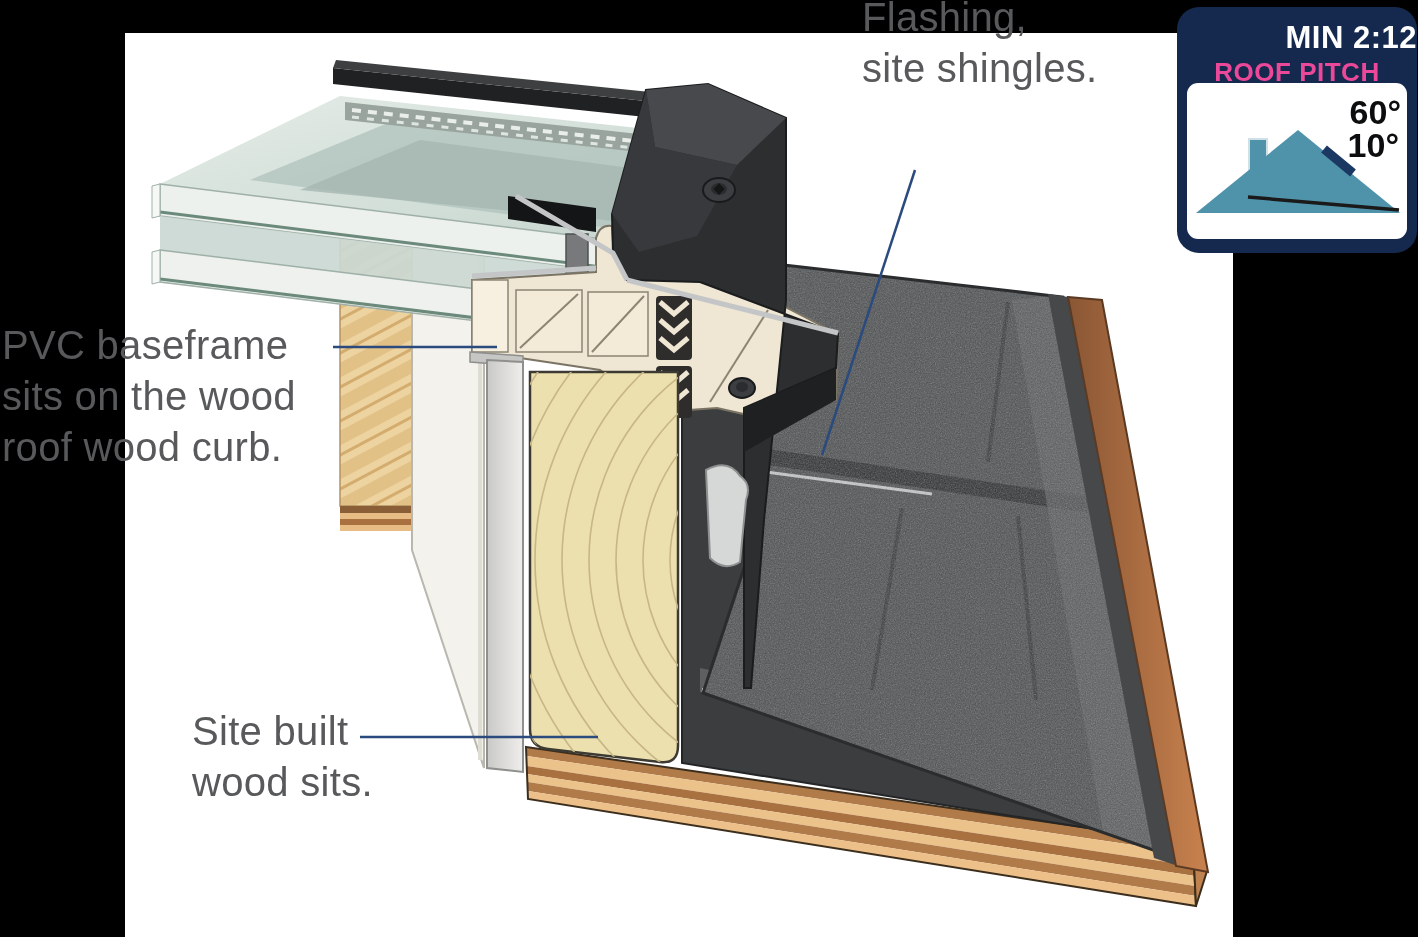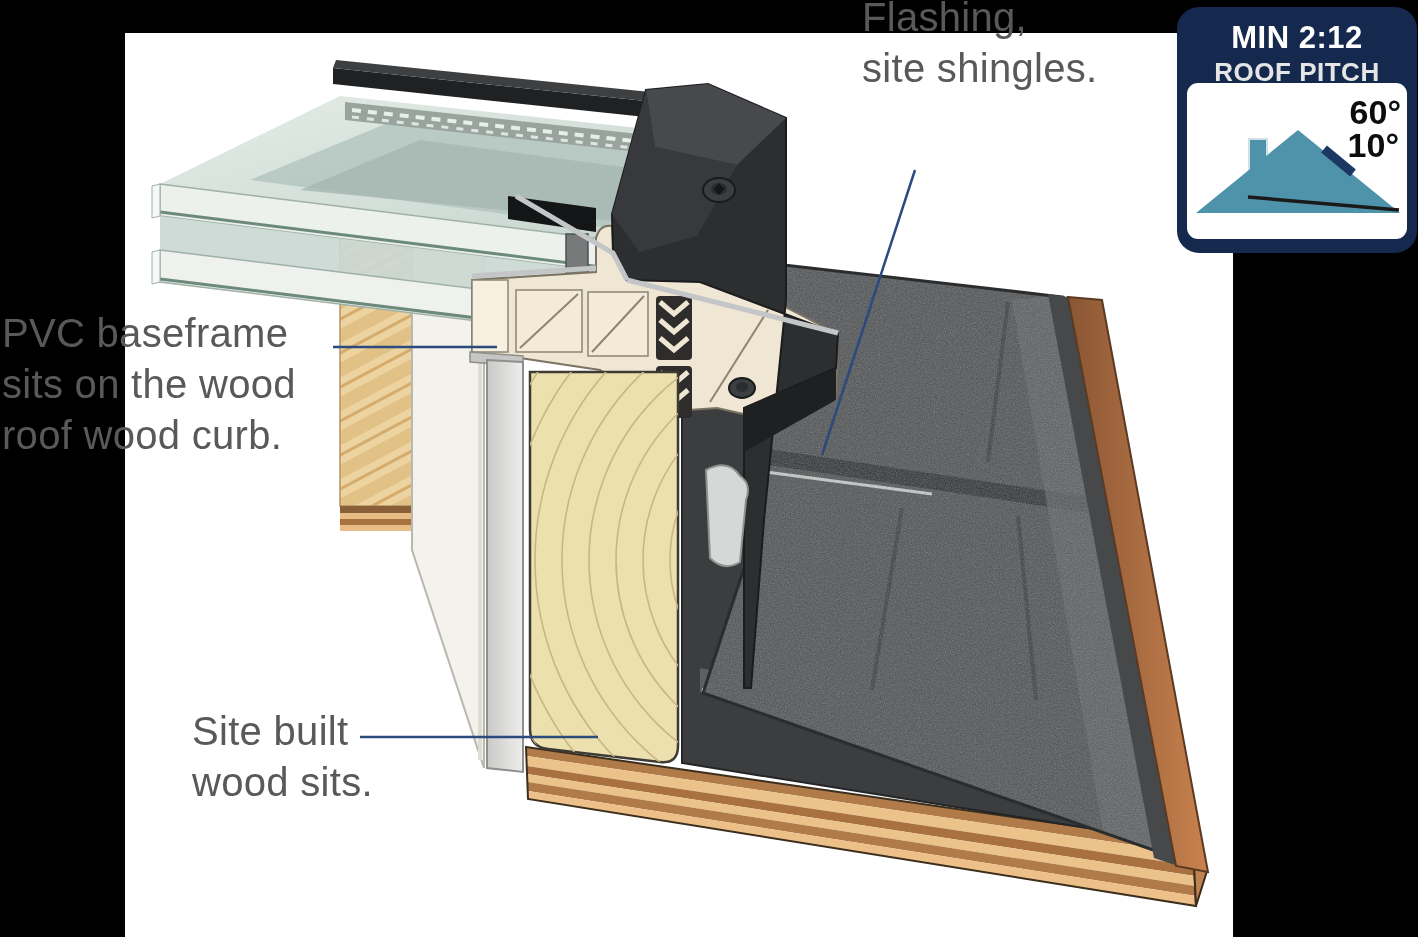--- a/index.html
+++ b/index.html
@@ -6,23 +6,23 @@
   #stage{position:relative;width:1418px;height:937px;background:#000;overflow:hidden;
          font-family:"Liberation Sans", sans-serif;}
   #panel{position:absolute;left:125px;top:33px;width:1108px;height:904px;background:#fff;}
   #art{position:absolute;left:0;top:0;width:1418px;height:937px;}
   .label{position:absolute;color:#58595b;font-size:40px;line-height:51px;
          letter-spacing:0.3px;font-weight:400;white-space:nowrap;}
   .label span{display:block;}
   
   #badge{position:absolute;left:1177px;top:7px;width:240px;height:246px;
          background:#14294d;border-radius:22px;}
-  #badge .t1{margin-top:13px;text-align:center;color:#fff;font-weight:bold;
+  #badge .t1{margin-top:13px;text-align:right;color:#fff;font-weight:bold;
              font-size:31px;letter-spacing:0.5px;}
-  #badge .t2{margin-top:1px;text-align:center;color:#e5e5e5;font-weight:bold;
+  #badge .t2{margin-top:1px;text-align:center;color:#ec4899;font-weight:bold;
              font-size:26px;letter-spacing:0.5px;}
   #badge .housepanel{position:absolute;left:10px;top:76px;width:220px;height:156px;
              background:#fff;border-radius:11px;}
 </style>
 </head>
 <body>
 
 <div id="stage">
   <div id="panel"></div>
 
@@ -217,21 +217,21 @@
       <line x1="333" y1="347" x2="497" y2="347"></line>
       <line x1="360" y1="737" x2="598" y2="737"></line>
       <line x1="915" y1="170" x2="822" y2="455"></line>
     </g>
   </svg>
 
   <div class="label" style="left:862px;top:-8px;">
     <span>Flashing,</span>
     <span>site shingles.</span>
   </div>
-  <div class="label" style="left:2px;top:308px;">
+  <div class="label" style="left:2px;top:320px;">
     <span>PVC baseframe</span>
     <span>sits on the wood</span>
     <span>roof wood curb.</span>
   </div>
   <div class="label" style="left:147px;top:706px;margin-left:45px;">
     <span>Site built</span>
     <span>wood sits.</span>
   </div>
 
   <div id="badge">

